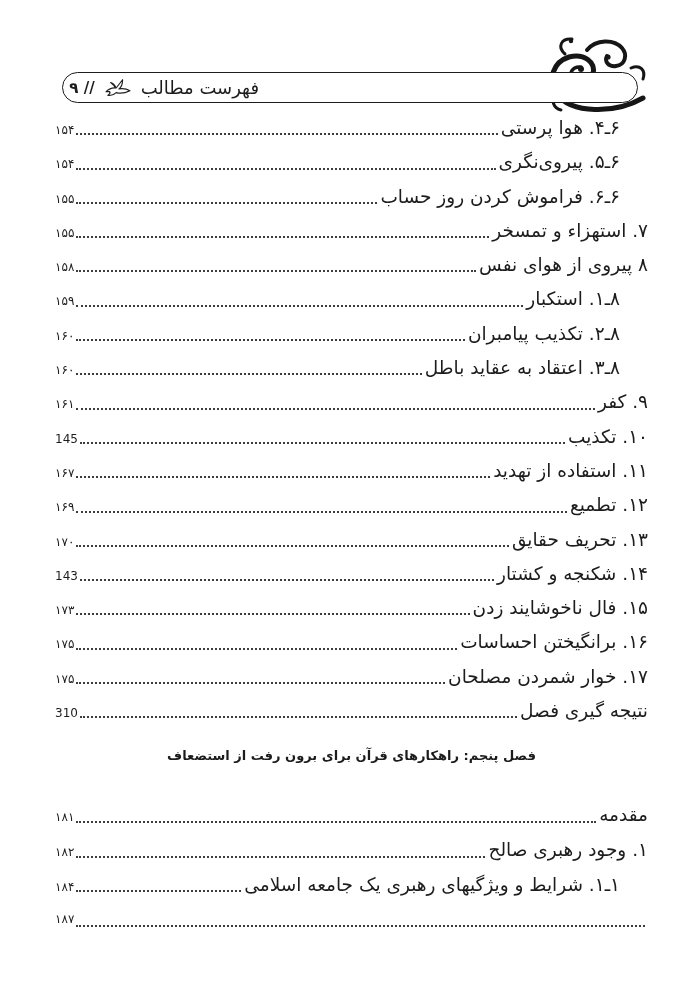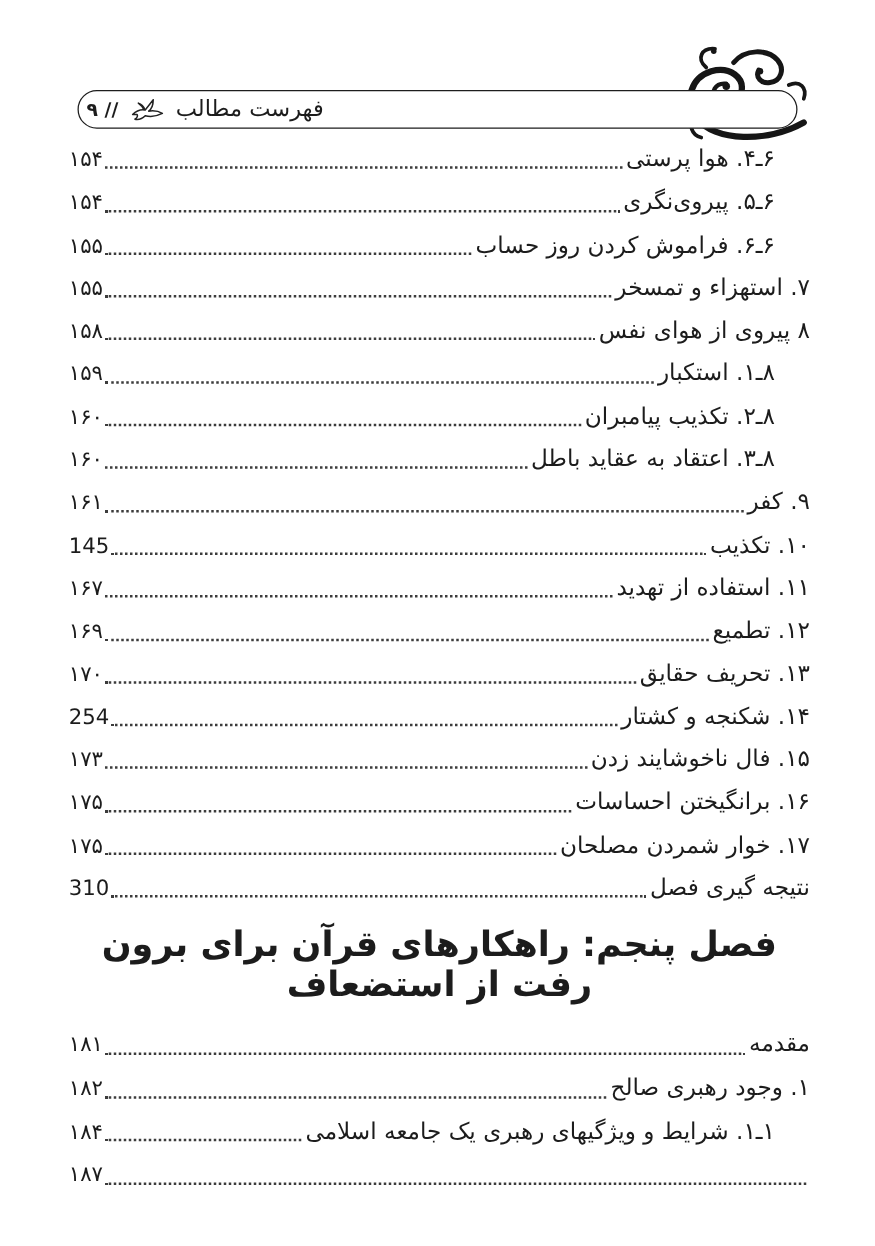--- a/index.html
+++ b/index.html
@@ -36,24 +36,24 @@
     display:flex;align-items:baseline;height:34.3px;
     font-size:18.5px;line-height:34.3px;white-space:nowrap;
   }
   .sect2 .row{height:34.6px;line-height:34.6px;}
   .row.sub{padding-right:28px;}
   .label{flex:0 0 auto;}
   .dots{
     flex:1 1 auto;min-width:8px;align-self:flex-end;
     border-bottom:2px dotted #3c3c3c;margin:0 3px 10px 2px;
   }
-  .pnum{flex:0 0 auto;font-size:17px;}
+  .pnum{flex:0 0 auto;font-size:12px;}
   .chapter-heading{
-    font-weight:bold;font-size:28px;line-height:32px;
-    text-align:center;margin:12px 0 15px 0;
+    font-weight:bold;font-size:13px;line-height:32px;
+    text-align:center;margin:12px 0 26px 0;
   }
 </style>
 </head>
 <body>
 
 <div class="page">
 
   <svg class="ornament" viewBox="0 0 106 80" aria-hidden="true">
     <g fill="none" stroke="#161616" stroke-linecap="round">
       <path d="M100 62 C72 78 28 78 14 58 C4 44 10 26 26 21 C41 17 53 26 50 38 C48 48 36 51 30 44" stroke-width="5"></path>
@@ -146,21 +146,21 @@
           <span class="pnum">۱۶۹</span>
         </div>
         <div class="row">
           <span class="label">۱۳. تحریف حقایق</span>
           <span class="dots"></span>
           <span class="pnum">۱۷۰</span>
         </div>
         <div class="row">
           <span class="label">۱۴. شکنجه و کشتار</span>
           <span class="dots"></span>
-          <span class="pnum">254</span>
+          <span class="pnum">143</span>
         </div>
         <div class="row">
           <span class="label">۱۵. فال ناخوشایند زدن</span>
           <span class="dots"></span>
           <span class="pnum">۱۷۳</span>
         </div>
         <div class="row">
           <span class="label">۱۶. برانگیختن احساسات</span>
           <span class="dots"></span>
           <span class="pnum">۱۷۵</span>

